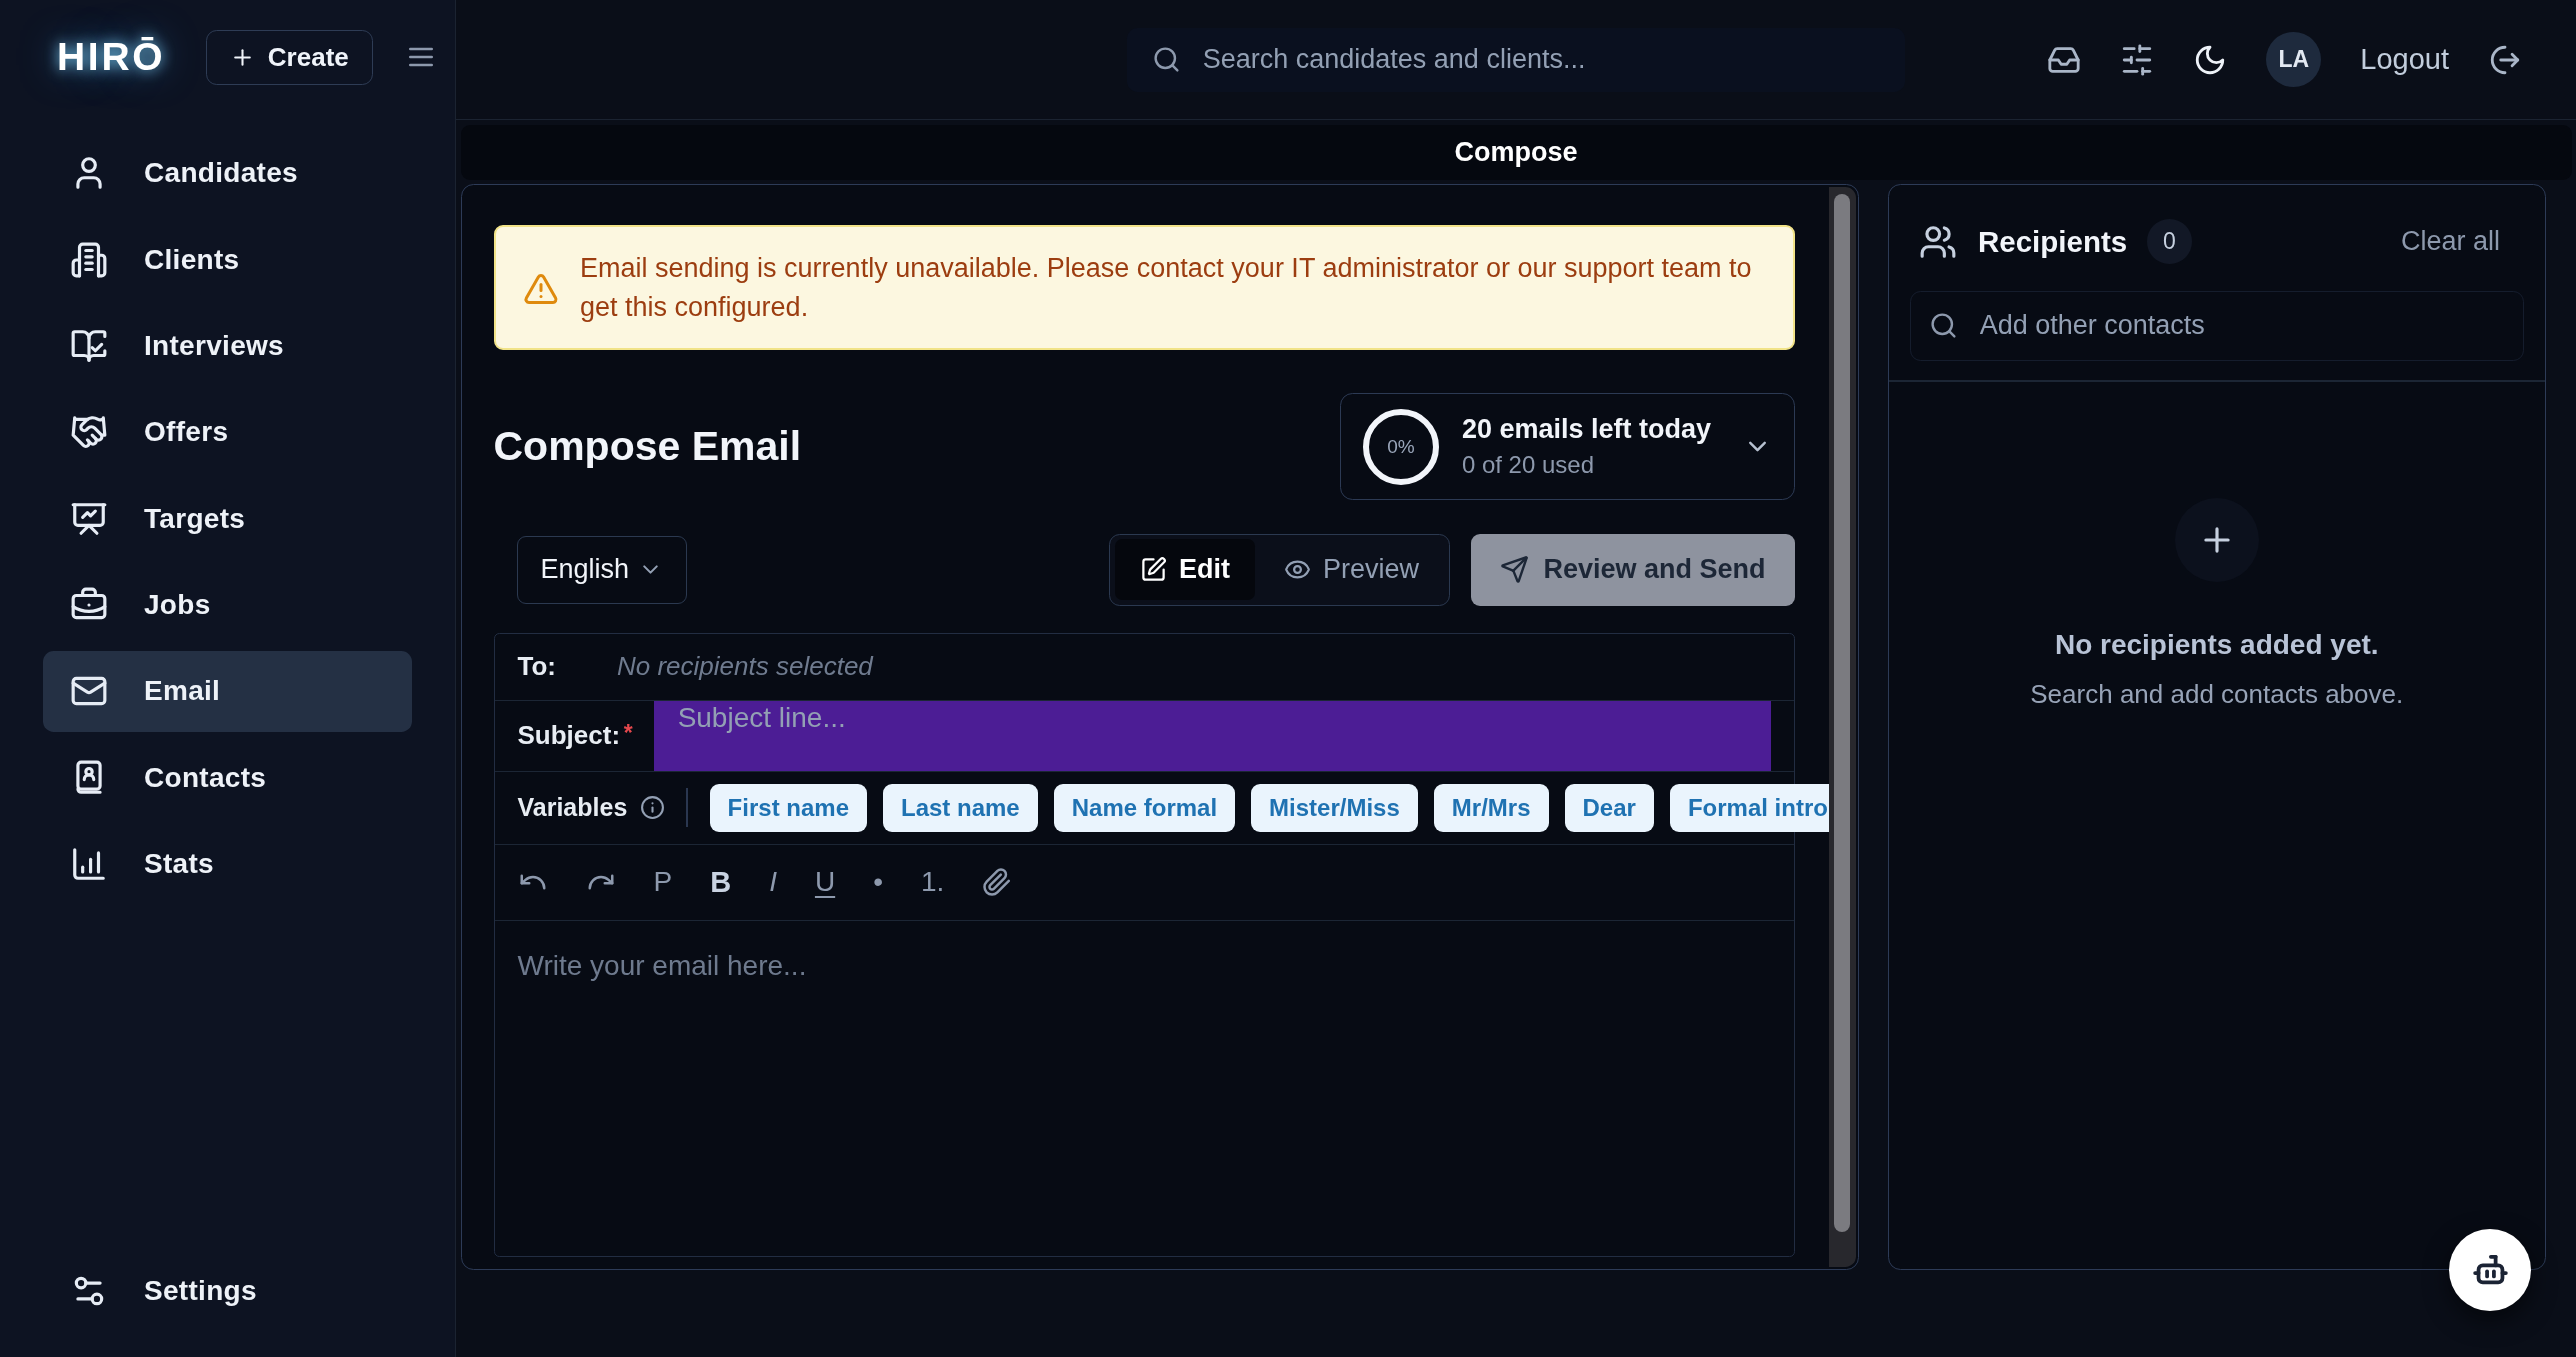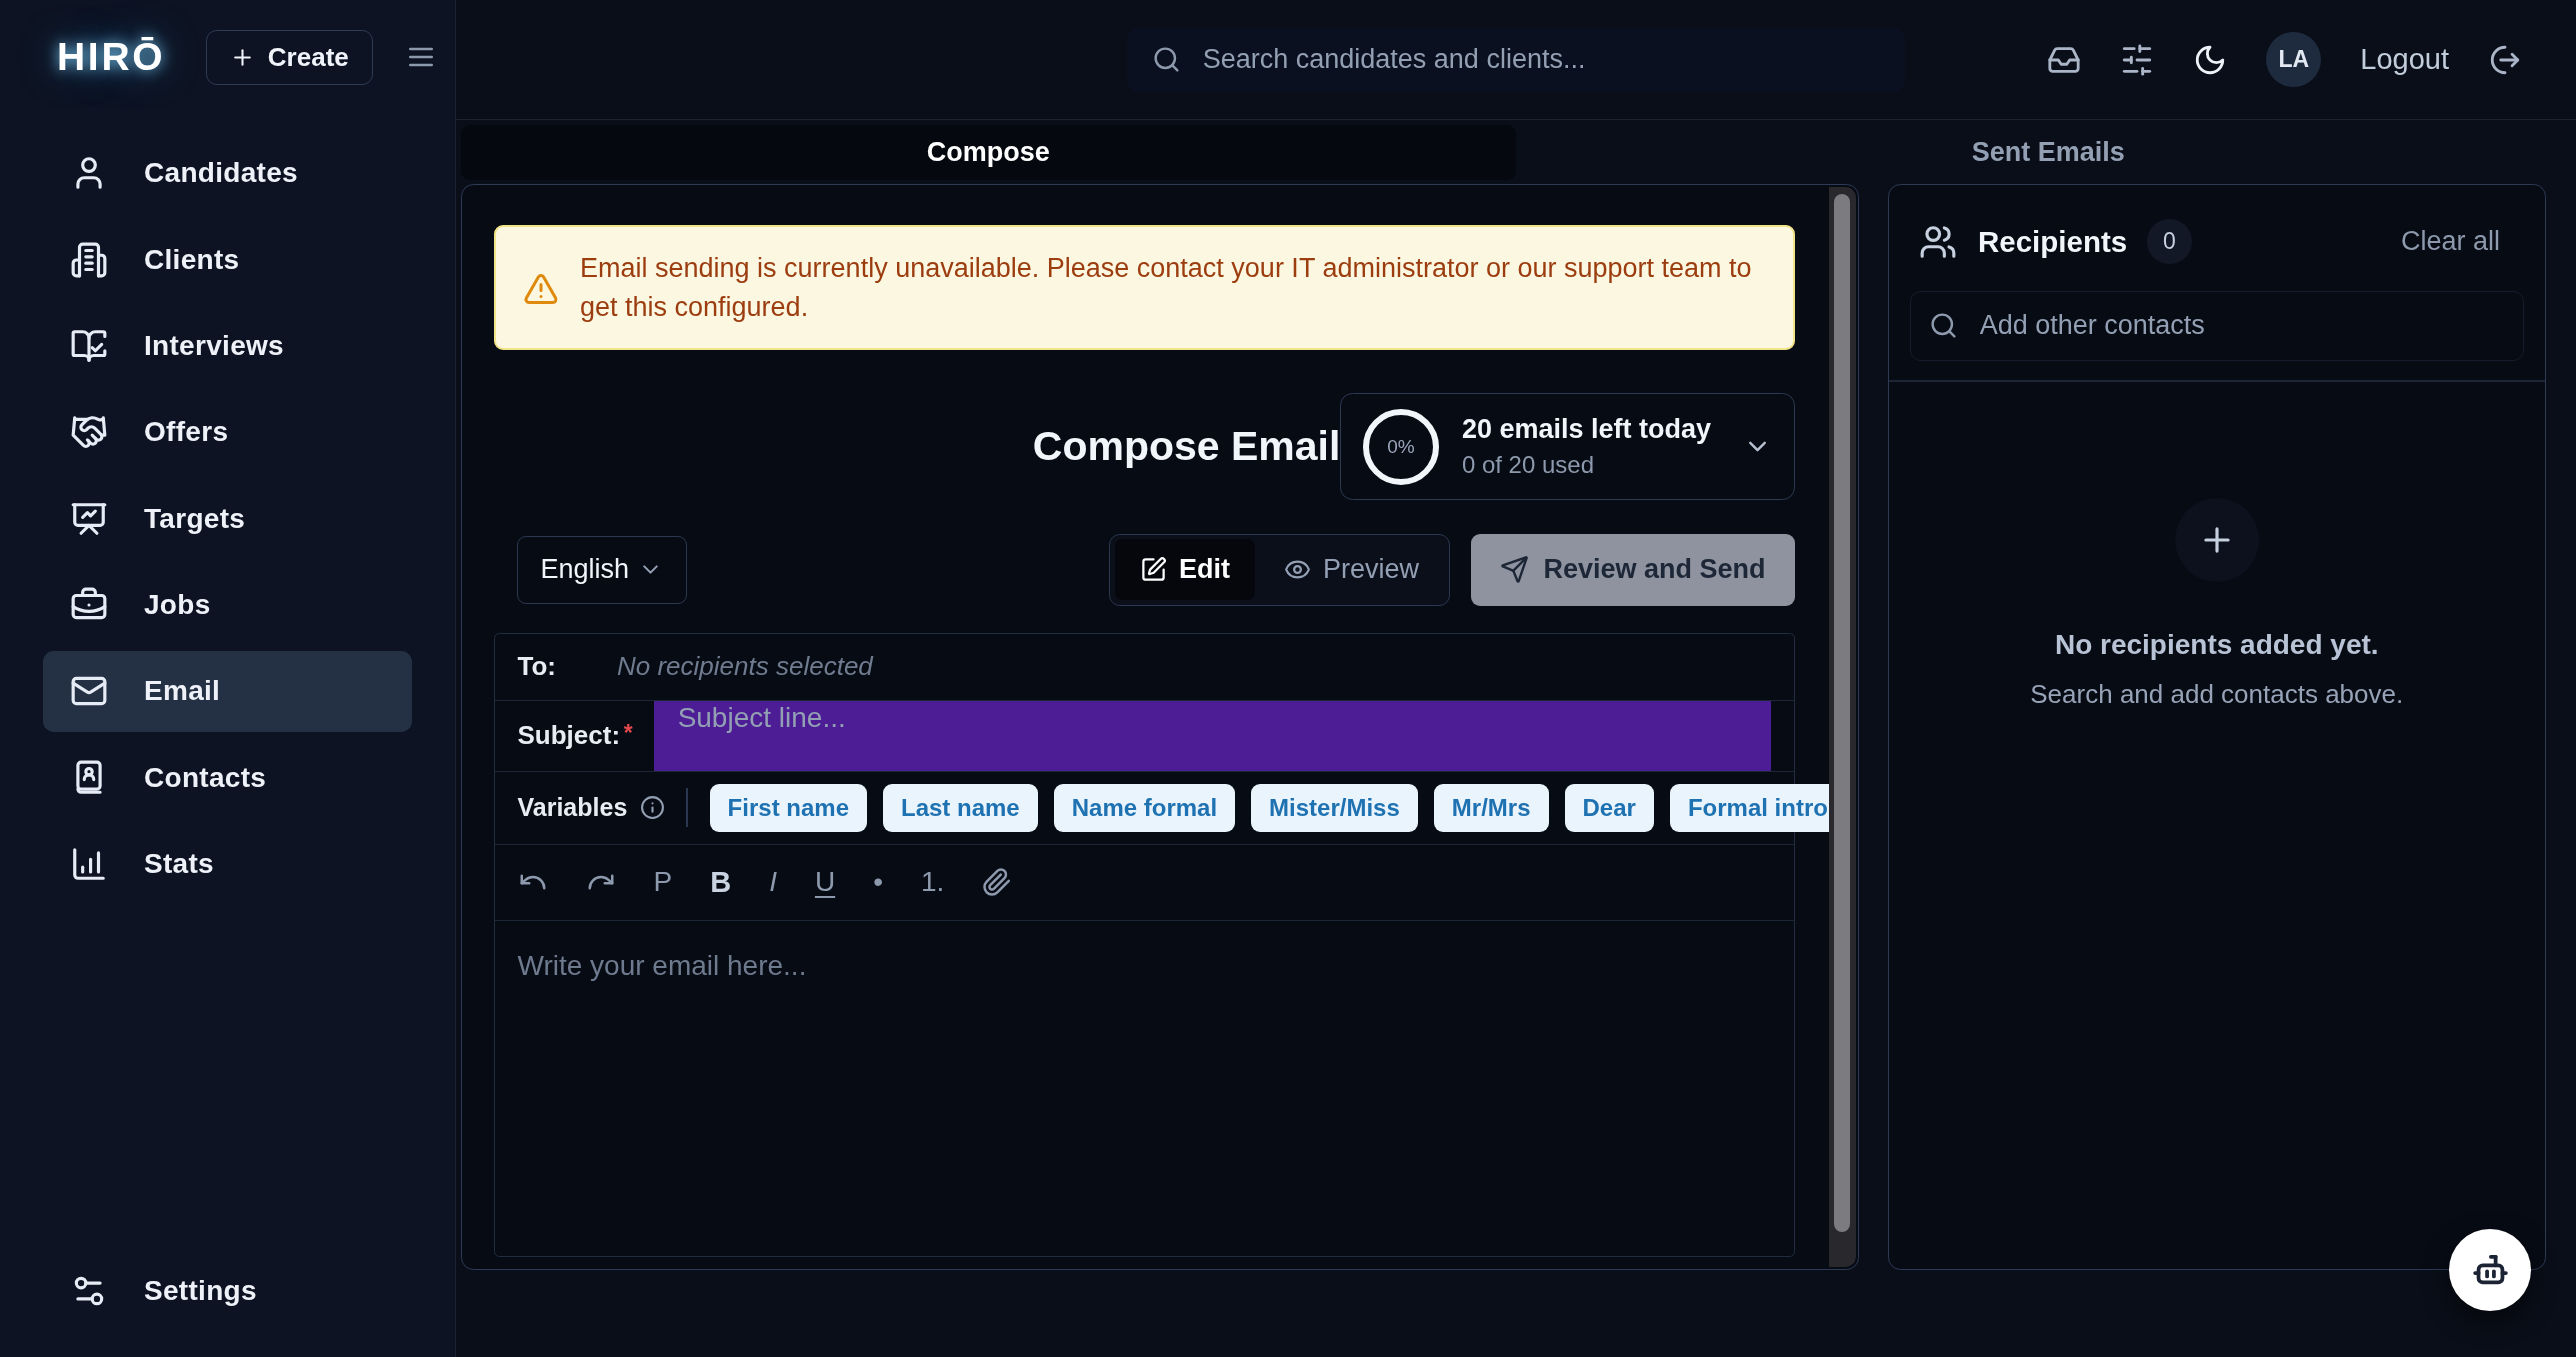--- a/index.html
+++ b/index.html
@@ -50,21 +50,21 @@
   .vscrollbar{position:absolute;top:1.8px;bottom:1.8px;right:1.8px;width:27px;background:#28282d;border-radius:0 10.7px 10.7px 0;}
   .vscrollbar .thumb{position:absolute;left:5.4px;top:7.2px;width:16px;height:1038px;background:#7b7b80;border-radius:8px;cursor:grab;}
 
   
   .warning{margin-top:40px;background:#fcf7e0;border:2.7px solid #f1e388;border-radius:9px;padding:21.5px 27px;display:flex;gap:21.5px;align-items:center;}
   .warning-icon{color:#df8a0d;flex:none;margin-top:3.6px;}
   .warning-icon svg{width:36px;height:36px;}
   .warning-text{color:#9c3d10;font-size:27px;line-height:1.45;font-weight:500;}
 
   
-  .title-row{margin-top:43px;display:flex;align-items:center;justify-content:flex-end;}
+  .title-row{margin-top:43px;display:flex;align-items:center;justify-content:space-between;}
   .page-title{font-size:41px;font-weight:600;color:#f2f5fa;margin:0;}
   .quota{display:flex;align-items:center;gap:23px;border:1.8px solid #2c3a54;border-radius:12.5px;padding:14.3px 21.5px;cursor:pointer;}
   .quota-ring{width:64px;height:64px;border:6.3px solid #f2f5fa;border-radius:50%;display:flex;align-items:center;justify-content:center;flex:none;}
   .quota-ring span{font-size:19px;color:#9aa6ba;}
   .quota-title{font-size:27px;font-weight:700;color:#f2f5fa;}
   .quota-sub{font-size:24px;color:#8d99ad;margin-top:5.4px;}
   .quota-chevron{color:#b6c0d0;margin-left:9px;}
   .quota-chevron svg{width:29px;height:29px;}
 
   
@@ -312,21 +312,20 @@
               <path d="M12 3a9 9 0 1 0 0 18"></path>
               <path d="M21 12H9"></path>
               <path d="m17 8 4 4-4 4"></path>
             </svg>
         </button>
       </div>
     </header>
 
     <div class="tabbar">
       <div class="tab active">Compose</div>
-      <div class="tab">Sent Emails</div>
     </div>
 
     <div class="content">
 
       <section class="panel compose-panel">
         <div class="compose-body">
 
           <div class="warning">
             <span class="warning-icon">
               <svg class="ic" viewBox="0 0 24 24">

